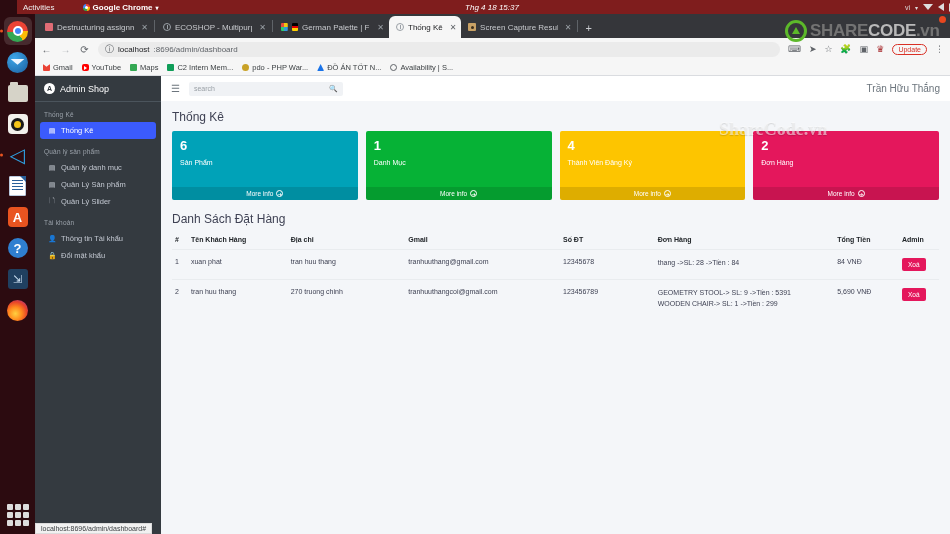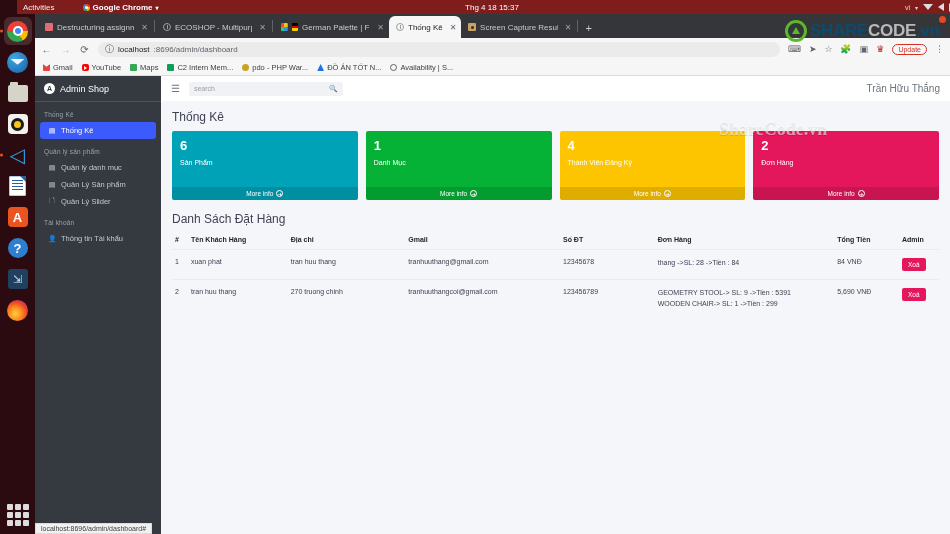--- a/index.html
+++ b/index.html
@@ -16,21 +16,21 @@
     background: #7f1d1d; color: #ddd; font-size: 8px;
     display: flex; align-items: center;
   }
   #gnome-bar .gb-activities { margin-left: 6px; color: #eee; }
   #gnome-bar .gb-app { margin-left: 28px; display: flex; align-items: center; gap: 3px; color: #fff; font-weight: bold;}
   .gb-dot { width:7px;height:7px;border-radius:50%;
     background: conic-gradient(#ea4335 0 25%, #fbbc05 0 50%, #34a853 0 75%, #4285f4 0 100%);
     display:inline-block; position:relative;}
   .gb-dot::after{content:"";position:absolute;left:2px;top:2px;width:3px;height:3px;border-radius:50%;background:#fff;}
   .gb-caret { font-size: 6px; }
-  #gnome-bar .gb-clock { position: absolute; left: 50%; transform: translateX(-50%); color:#fff; }
+  #gnome-bar .gb-clock { position: absolute; left: 50%; transform: translateX(-50%); color:#fff;font-style:italic; }
   #gnome-bar .gb-right { position: absolute; right: 5px; display: flex; align-items: center; gap: 5px; }
   .gb-ico { display:inline-block; }
   .wifi-ico { width:0;height:0;border-left:5px solid transparent;border-right:5px solid transparent;border-top:6px solid #ddd; }
   .vol-ico { width:0;height:0;border-top:4px solid transparent;border-bottom:4px solid transparent;border-right:6px solid #ddd; }
   .bat-ico { width:5px;height:9px;border:1px solid #ddd;border-radius:1px;position:relative;background:linear-gradient(#ddd 60%,transparent 60%);}
   .bat-ico::after{content:"";position:absolute;top:-2px;left:1px;width:3px;height:1px;background:#ddd;}
 
   
   #dock {
     position: absolute; left: 0; top: 14px; width: 35px; height: 520px;
@@ -161,21 +161,21 @@
   .wm-copy { position: absolute; left: 0; width: 100%; text-align: center; bottom: 24px;
     font-family: "Liberation Serif", serif; font-size: 15px; color: #d7dade; pointer-events:none; }
 
   
   #sc-logo { position: absolute; right: 0px; top: 0px; width: 170px; height: 34px; display: flex;
     align-items: center; gap: 3px; padding-left: 5px; pointer-events: none; z-index: 5; }
   #sc-ring { width: 22px; height: 22px; border-radius: 50%; border: 3px solid #5cb82a; position: relative; flex:none;}
   #sc-ring::after { content: ""; position: absolute; left: 4px; top: 4px; width: 8px; height: 8px;
     background: #5cb82a; clip-path: polygon(50% 0,100% 86%,0 86%); }
   #sc-text { font-family: "Liberation Sans", sans-serif; font-weight: bold; font-size: 17px; letter-spacing: -0.3px; }
-  .sc-w { color: #0c4a6e; } .sc-g { color: #b9b9b9; }
+  .sc-w { color: #737373; } .sc-g { color: #b9b9b9; }
   #sc-badge { position:absolute; right:4px; top:2px; width:7px;height:7px;border-radius:50%;background:#e8471f;}
 
   
   #statusbar { position: absolute; left: 35px; bottom: 0; background: #f1f1f1; border: 1px solid #dcdcdc;
     font-size: 7px; color: #3c4043; padding: 1px 5px; z-index: 6; }
 </style>
 </head>
 <body>
 
 <div id="gnome-bar">
@@ -352,20 +352,24 @@
       </div>
       <div class="nav-item">
         <span class="ni-ico">🗋</span>
         <span>Quản Lý Slider</span>
       </div>
 
       <div class="nav-head">Tài khoản</div>
       <div class="nav-item">
         <span class="ni-ico">👤</span>
         <span>Thông tin Tài khẩu</span>
+      </div>
+      <div class="nav-item">
+        <span class="ni-ico">🔒</span>
+        <span>Đổi mật khẩu</span>
       </div>
     </div>
 
     <div id="content">
       <div id="apptop">
         <span id="hamburger">☰</span>
         <div id="appsearch">
           <span>search</span>
           <span class="s-ico">🔍</span>
         </div>

